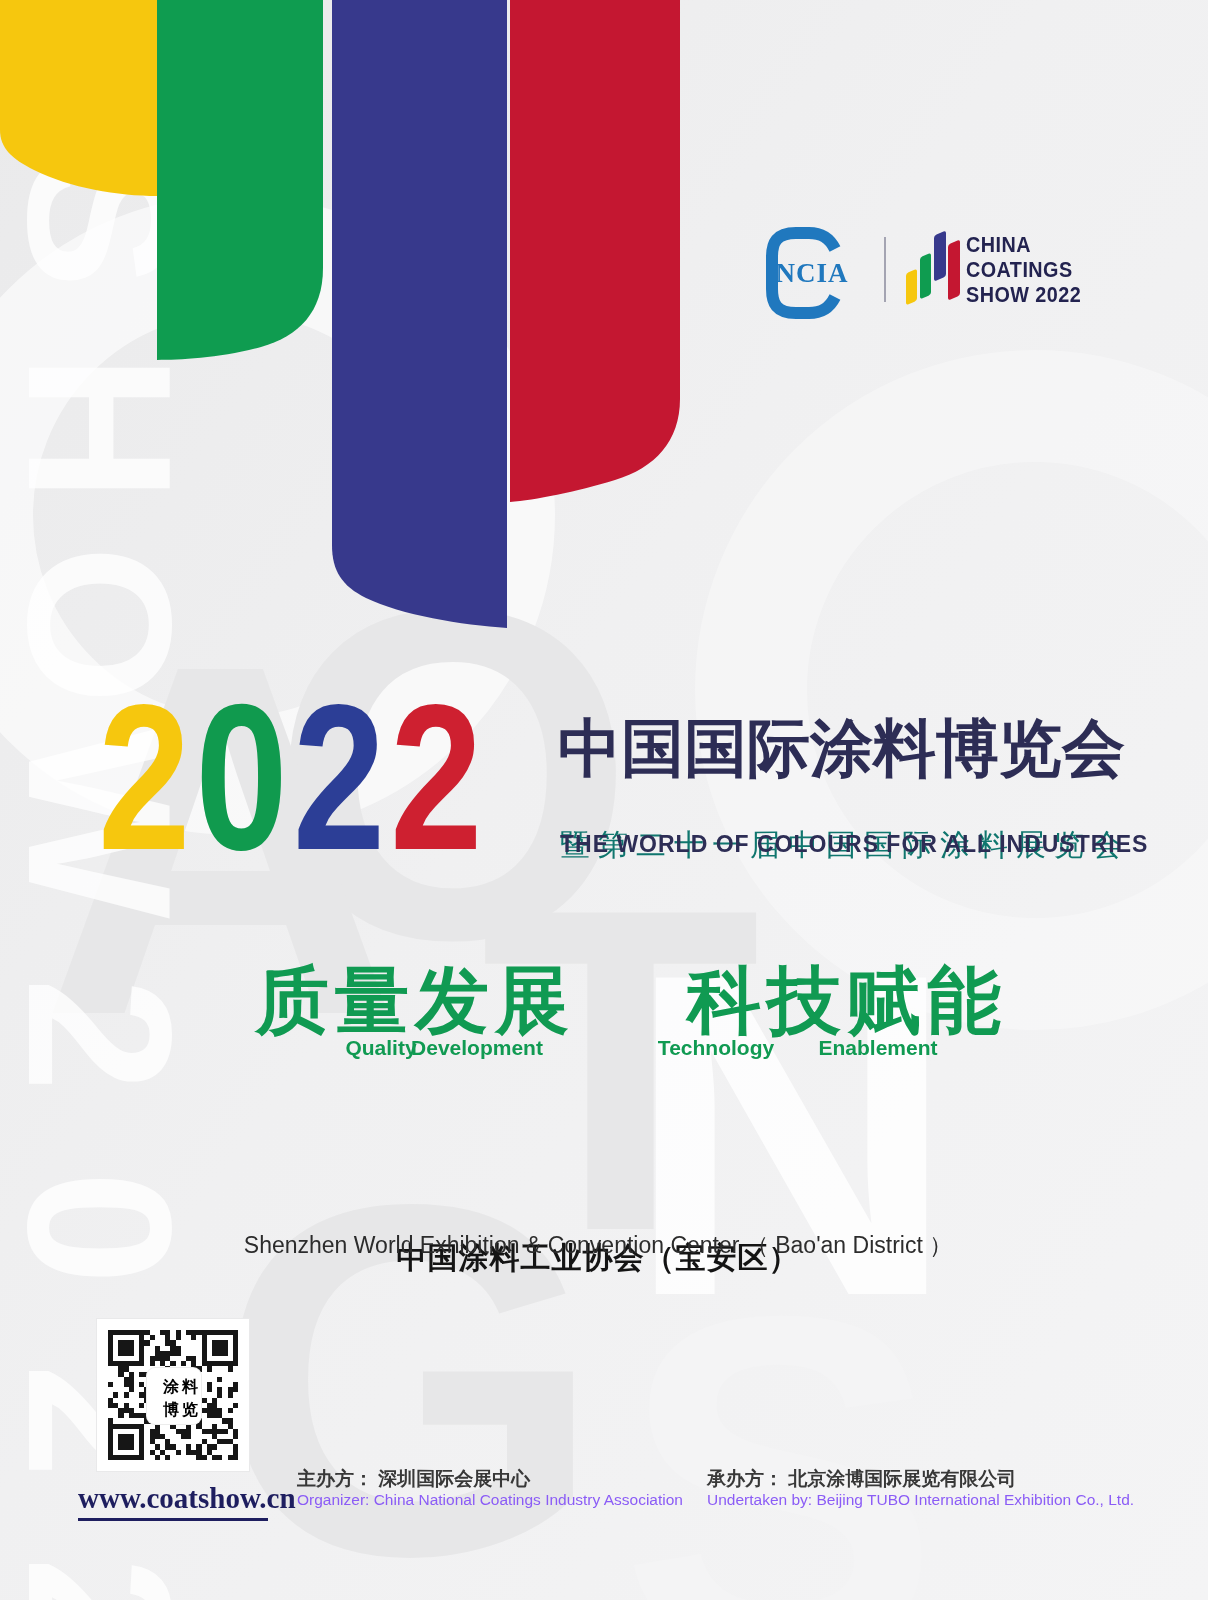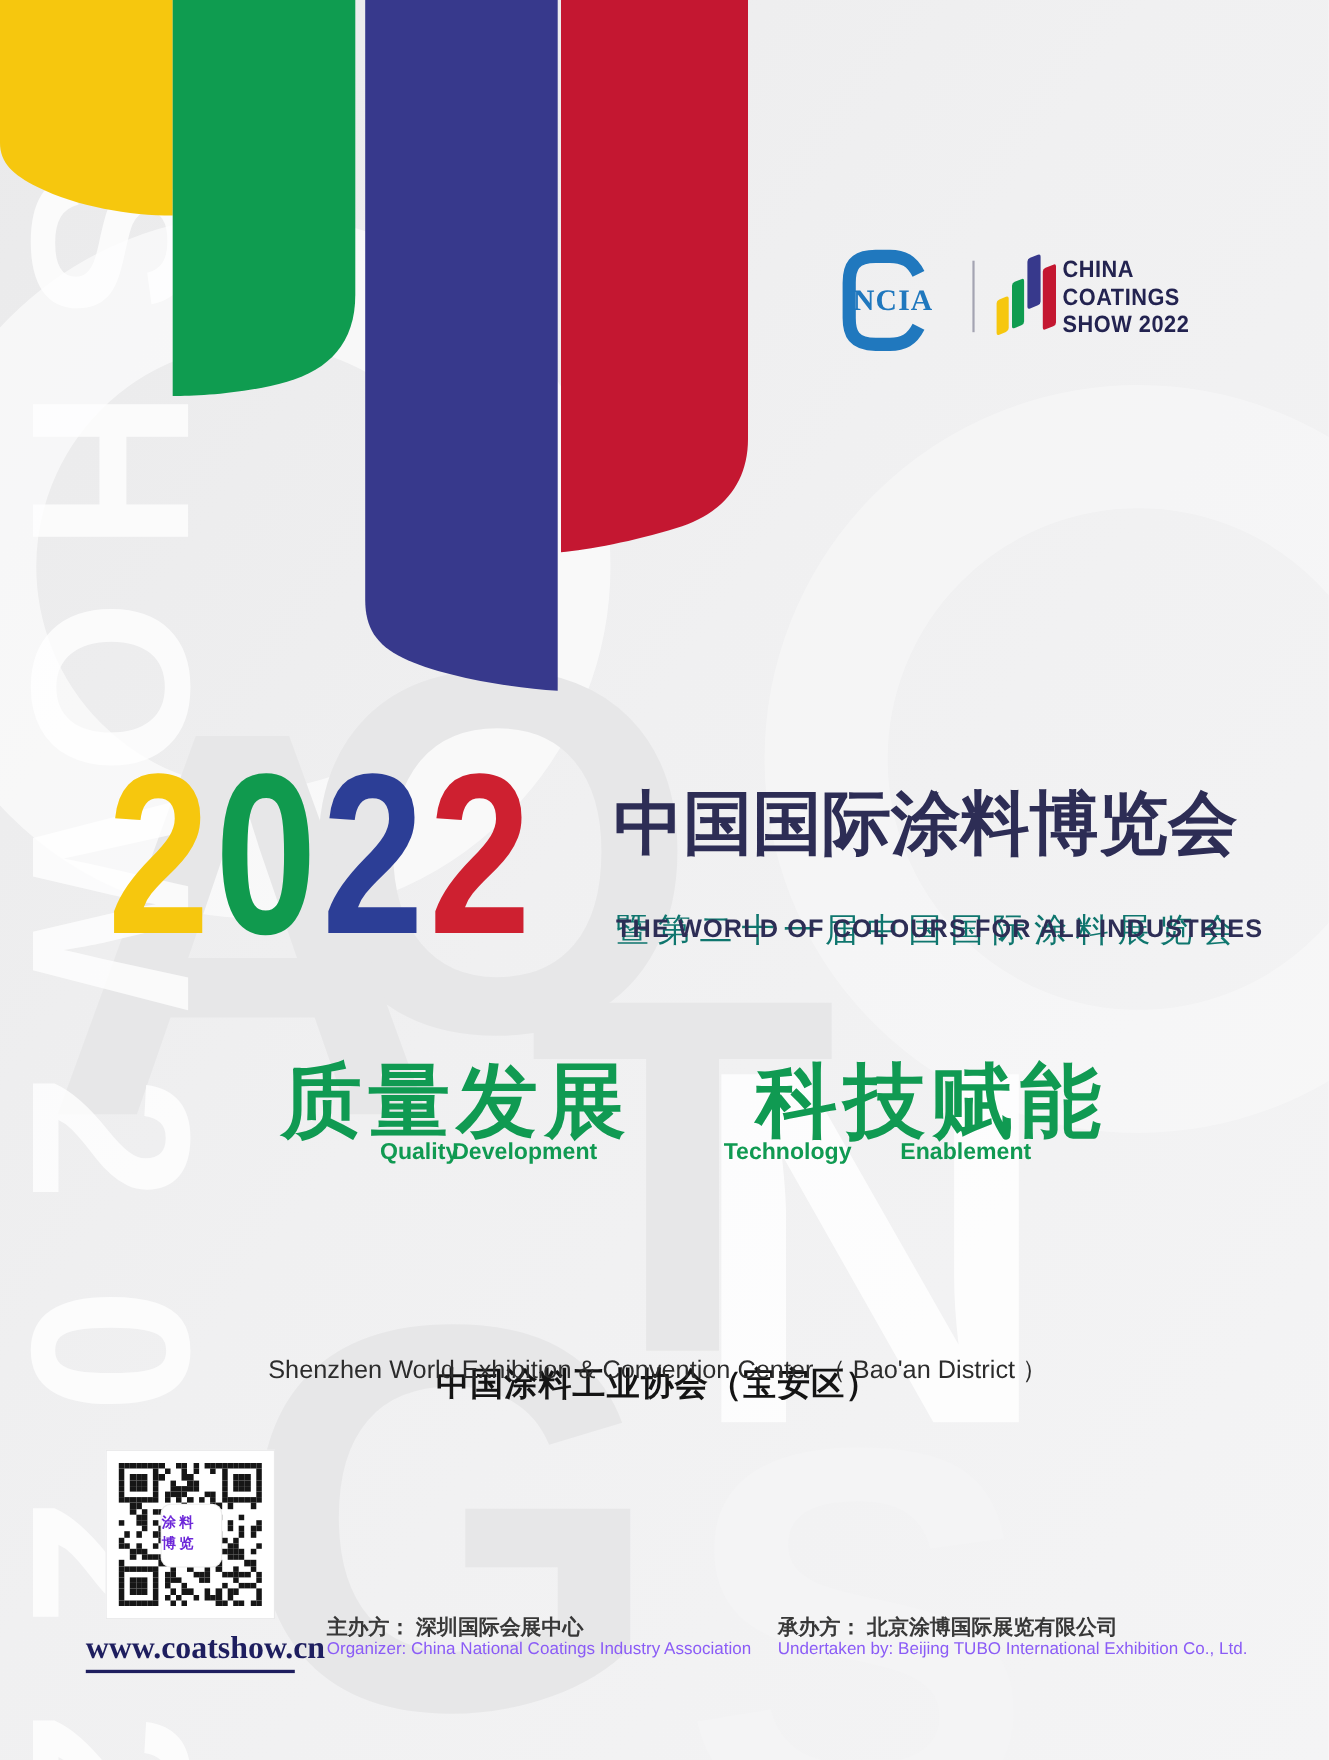--- a/index.html
+++ b/index.html
@@ -54,21 +54,21 @@
     transform:translateX(-50%);}
   
   #venue-cn{left:0;top:1238px;width:1196px;text-align:center;font-size:30px;font-weight:700;color:#141414;letter-spacing:1px;}
   #venue-en{left:0;top:1230px;width:1196px;text-align:center;font-size:23px;font-weight:400;color:#2c2c2c;}
   
   #qr-card{left:96px;top:1318px;width:154px;height:154px;background:#fff;border:1px solid #e9e9ea;box-sizing:border-box;}
   #qr-grid{position:absolute;left:11px;top:11px;width:130px;height:130px;display:grid;
     grid-template-columns:repeat(25,1fr);grid-template-rows:repeat(25,1fr);}
   .qm{background:#161616;}
   #qr-label{position:absolute;left:50px;top:49px;width:54px;height:56px;background:#fff;border-radius:8px;
-    box-shadow:0 0 0 1px #ececec;text-align:left;font-size:13px;font-weight:700;color:#6d28d9;
+    box-shadow:0 0 0 1px #ececec;text-align:right;font-size:16px;font-weight:700;color:#000000;
     letter-spacing:3px;line-height:1.45;padding-top:7px;box-sizing:border-box;}
   #url{left:78px;top:1482px;width:190px;text-align:center;font-family:Liberation Serif, serif;
     font-size:29px;font-weight:700;color:#1e1e5f;border-bottom:3px solid #1e1e5f;padding-bottom:3px;white-space:nowrap;}
   
   .org-cn{top:1466px;font-size:19px;font-weight:600;color:#383838;white-space:nowrap;}
   .org-en{top:1491px;font-size:15.5px;font-weight:400;color:#8b5cf6;white-space:nowrap;}
   .org-left{left:297px;}
   .org-right{left:707px;}
 </style>
 </head>

